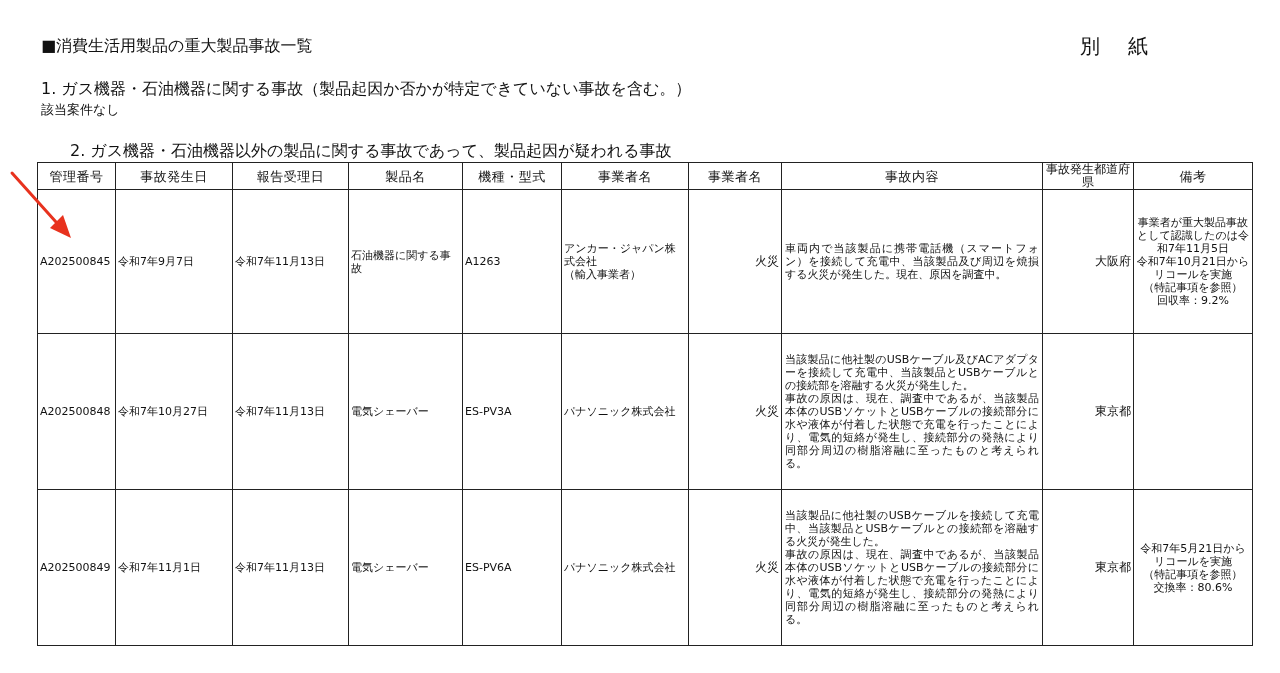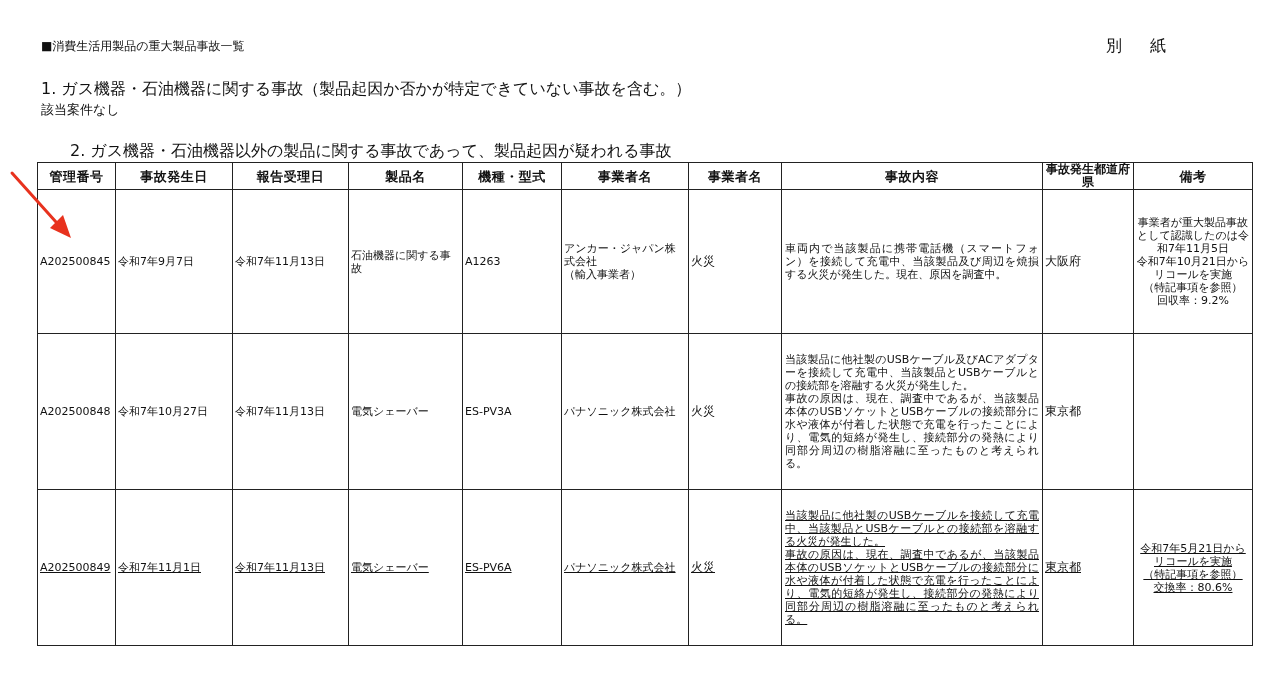--- a/index.html
+++ b/index.html
@@ -1,45 +1,45 @@
 <!DOCTYPE html>
 <html><head>
 <meta charset="utf-8">
 <style>
   html, body { margin: 0; padding: 0; background: #ffffff; }
   body {
     width: 1280px; height: 673px; position: relative; overflow: hidden;
     font-family: "DejaVu Sans", "Liberation Sans", sans-serif; color: #111;
   }
   .abs { position: absolute; }
-  .title { left: 41px; top: 36px; font-size: 12px; line-height: 20px; white-space: nowrap; }
-  .bessi { left: 1106px; top: 36px; font-size: 16px; line-height: 20px; letter-spacing: 0; }
+  .title { left: 41px; top: 36px; font-size: 16px; line-height: 20px; white-space: nowrap; }
+  .bessi { left: 1080px; top: 36px; font-size: 20px; line-height: 20px; letter-spacing: 0; }
   .bessi span { display: inline-block; }
   .bessi span + span { margin-left: 28px; }
   .sec1 { left: 41px; top: 79px; font-size: 16px; line-height: 20px; white-space: nowrap; }
   .sec1-sub { left: 41px; top: 100px; font-size: 13px; line-height: 20px; }
   .sec2 { left: 41px; top: 141px; font-size: 16px; line-height: 20px; white-space: nowrap; margin-left: 29px; }
 
   table.acc {
     position: absolute; left: 37px; top: 162px;
     border-collapse: collapse; table-layout: fixed;
     width: 1215px;
   }
   table.acc th, table.acc td {
     border: 1px solid #222; padding: 0 2px; vertical-align: middle;
     font-size: 11px; line-height: 13px; overflow: hidden;
   }
-  table.acc th { height: 17px; font-weight: bold; font-size: 13px; padding: 0; letter-spacing: 0.5px; }
+  table.acc th { height: 17px; font-weight: normal; font-size: 13px; padding: 0; letter-spacing: 0.5px; }
   table.acc th.small { font-size: 12px; letter-spacing: 0; }
-  table.acc td.center { text-align: left; font-size: 12px; }
+  table.acc td.center { text-align: right; font-size: 12px; }
   table.acc td.desc { font-size: 11px; line-height: 13px; text-align: justify; padding: 0 3px; }
   table.acc td.note { font-size: 11px; line-height: 13px; padding: 0 2px; text-align: center; }
   tr.r1 td { height: 143px; }
   tr.r2 td { height: 155px; }
-  tr.r3 td { height: 155px; text-decoration: underline; }
+  tr.r3 td { height: 155px; }
   .pre { white-space: pre-line; }
 
   .arrow { left: 0; top: 160px; width: 90px; height: 90px; }
 </style>
 </head>
 <body>
 
 <div class="abs title">■消費生活用製品の重大製品事故一覧</div>
 <div class="abs bessi">
   <span>別</span><span>紙</span>

